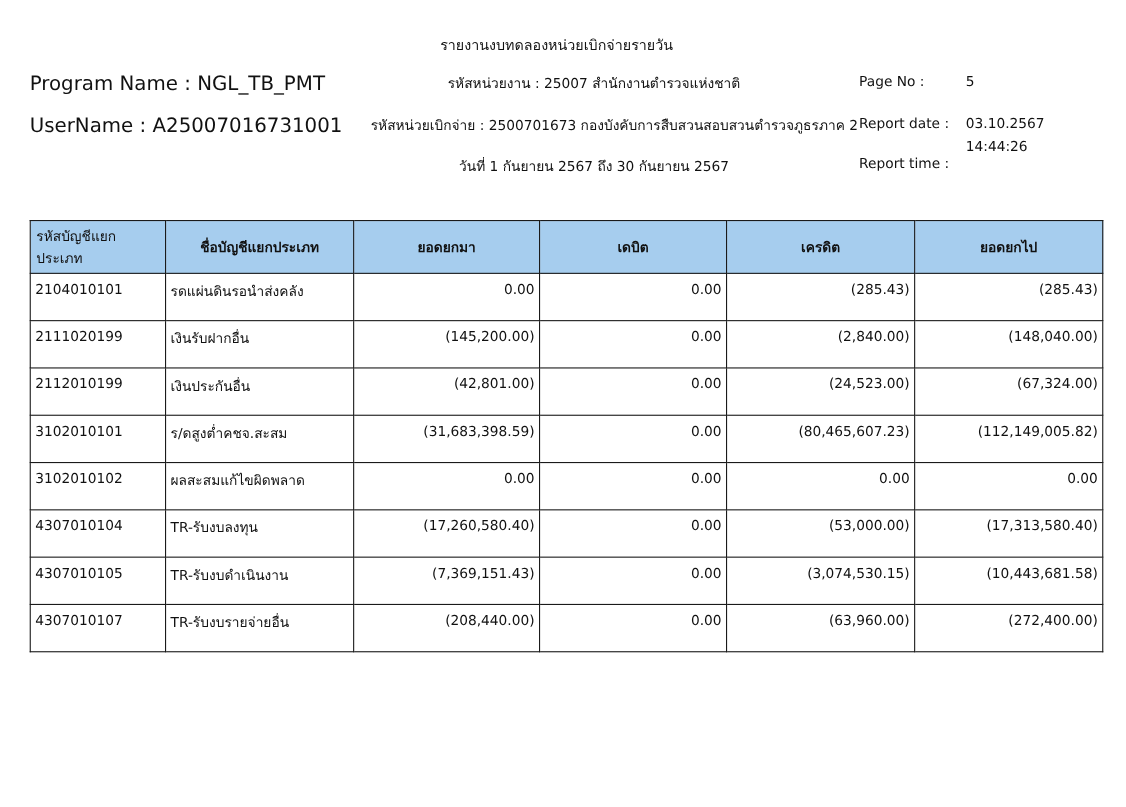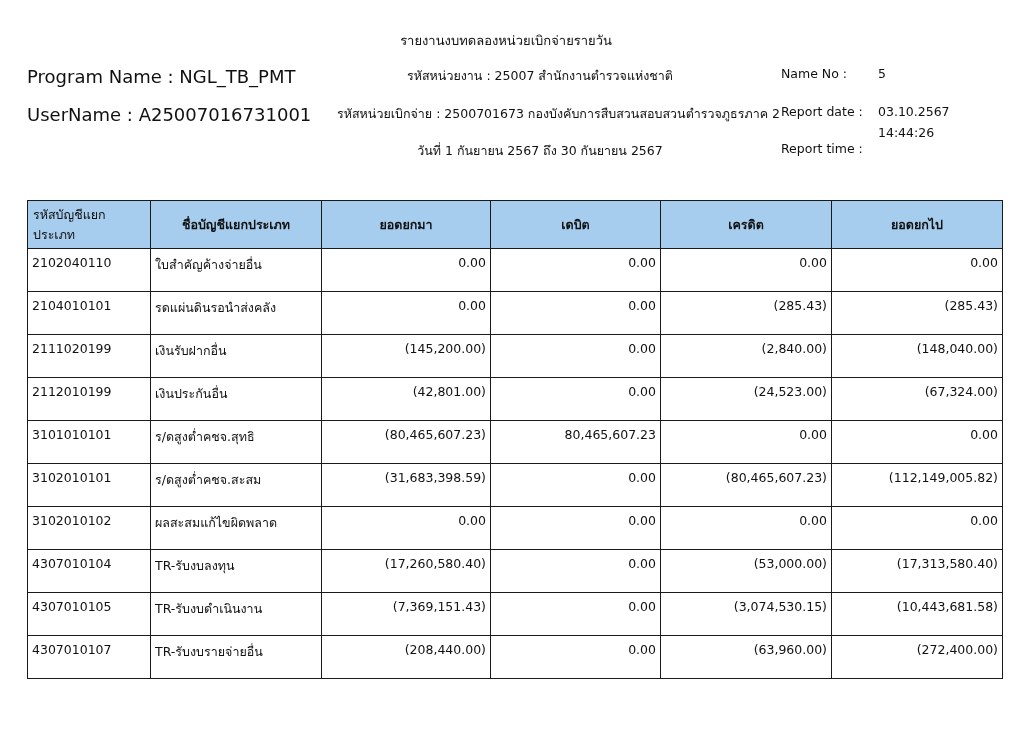--- a/index.html
+++ b/index.html
@@ -23,21 +23,21 @@
 
 <div class="hdr title">รายงานงบทดลองหน่วยเบิกจ่ายรายวัน</div>
 
 <div class="hdr" style="left:27px; top:66px;">Program Name : NGL_TB_PMT</div>
 <div class="hdr" style="left:27px; top:104px;">UserName : A25007016731001</div>
 
 <div class="center" style="top:66px;">รหัสหน่วยงาน : 25007 สำนักงานตำรวจแห่งชาติ</div>
 <div class="center" style="top:104px; left:250px; width:530px; text-align:right;">รหัสหน่วยเบิกจ่าย : 2500701673 กองบังคับการสืบสวนสอบสวนตำรวจภูธรภาค 2</div>
 <div class="center" style="top:141px;">วันที่ 1 กันยายน 2567 ถึง 30 กันยายน 2567</div>
 
-<div class="meta-label" style="top:66px;">Name No :</div>
+<div class="meta-label" style="top:66px;">Page No :</div>
 <div class="meta-val" style="top:66px;">5</div>
 <div class="meta-label" style="top:104px;">Report date :</div>
 <div class="meta-val" style="top:104px;">03.10.2567</div>
 <div class="meta-label" style="top:141px;">Report time :</div>
 <div class="meta-val" style="top:125px;">14:44:26</div>
 
 <table class="tb">
   <colgroup>
     <col style="width:123px">
       <col style="width:171px">
@@ -51,28 +51,20 @@
       <th class="first">รหัสบัญชีแยกประเภท</th>
       <th>ชื่อบัญชีแยกประเภท</th>
       <th>ยอดยกมา</th>
       <th>เดบิต</th>
       <th>เครดิต</th>
       <th>ยอดยกไป</th>
     </tr>
   </thead>
   <tbody id="tbody">
       <tr>
-        <td class="code">2102040110</td>
-        <td class="name">ใบสำคัญค้างจ่ายอื่น</td>
-        <td class="num">0.00</td>
-        <td class="num">0.00</td>
-        <td class="num">0.00</td>
-        <td class="num">0.00</td>
-      </tr>
-      <tr>
         <td class="code">2104010101</td>
         <td class="name">รดแผ่นดินรอนำส่งคลัง</td>
         <td class="num">0.00</td>
         <td class="num">0.00</td>
         <td class="num">(285.43)</td>
         <td class="num">(285.43)</td>
       </tr>
       <tr>
         <td class="code">2111020199</td>
         <td class="name">เงินรับฝากอื่น</td>
@@ -81,28 +73,20 @@
         <td class="num">(2,840.00)</td>
         <td class="num">(148,040.00)</td>
       </tr>
       <tr>
         <td class="code">2112010199</td>
         <td class="name">เงินประกันอื่น</td>
         <td class="num">(42,801.00)</td>
         <td class="num">0.00</td>
         <td class="num">(24,523.00)</td>
         <td class="num">(67,324.00)</td>
-      </tr>
-      <tr>
-        <td class="code">3101010101</td>
-        <td class="name">ร/ดสูงต่ำคชจ.สุทธิ</td>
-        <td class="num">(80,465,607.23)</td>
-        <td class="num">80,465,607.23</td>
-        <td class="num">0.00</td>
-        <td class="num">0.00</td>
       </tr>
       <tr>
         <td class="code">3102010101</td>
         <td class="name">ร/ดสูงต่ำคชจ.สะสม</td>
         <td class="num">(31,683,398.59)</td>
         <td class="num">0.00</td>
         <td class="num">(80,465,607.23)</td>
         <td class="num">(112,149,005.82)</td>
       </tr>
       <tr>

